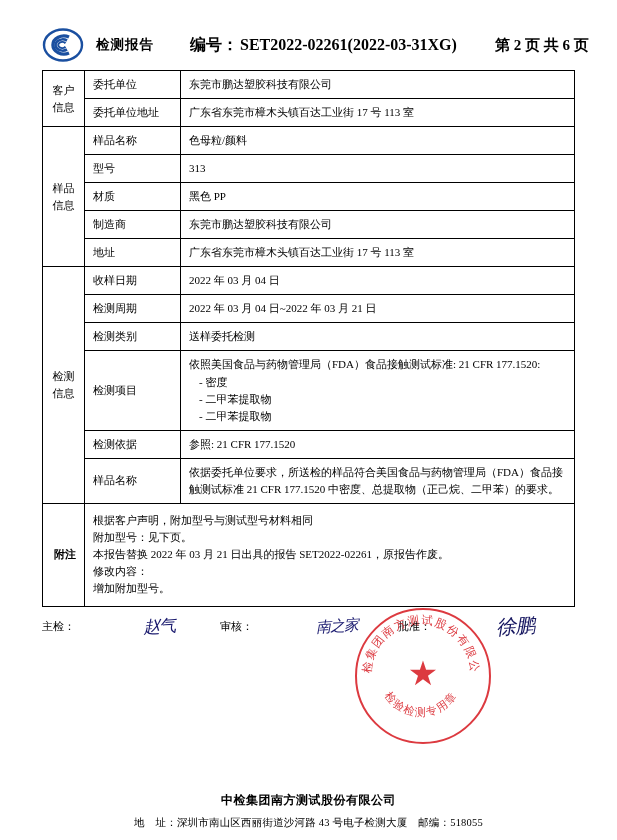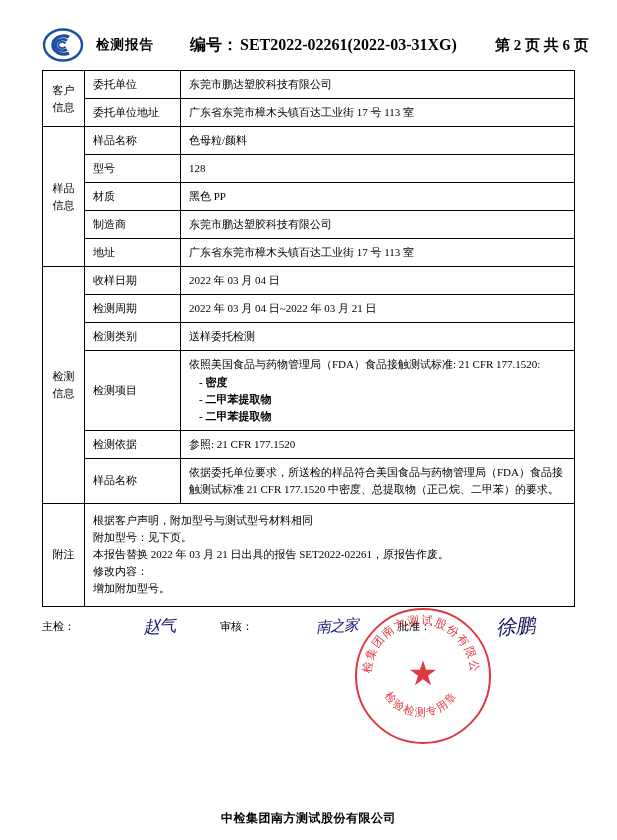--- a/index.html
+++ b/index.html
@@ -93,34 +93,34 @@
     padding-left: 10px;
   }
   .sec-label span {
     display: block;
   }
   .multiline {
     line-height: 1.7;
   }
   .indent-item {
     padding-left: 10px;
-    font-weight: bold;
   }
 
   
   td.remark-body {
     padding: 6px 10px 6px 10px;
     line-height: 1.85;
     vertical-align: top;
     height: 92px;
   }
   td.remark-label {
     width: 42px;
-    text-align: center;
+    text-align: right;
     vertical-align: middle;
+    font-weight: bold;
   }
 
   
   .sig-wrap {
     position: relative;
     width: 533px;
     margin-top: 0;
   }
   table.sig {
     width: 533px;
@@ -268,21 +268,21 @@
       <tr>
         <td class="sec-label" rowspan="5">
           <span>样品</span>
           <span>信息</span>
         </td>
         <td class="field-label">样品名称</td>
         <td class="field-value">色母粒/颜料</td>
       </tr>
       <tr>
         <td class="field-label">型号</td>
-        <td class="field-value">128</td>
+        <td class="field-value">313</td>
       </tr>
       <tr>
         <td class="field-label">材质</td>
         <td class="field-value">黑色 PP</td>
       </tr>
       <tr>
         <td class="field-label">制造商</td>
         <td class="field-value">东莞市鹏达塑胶科技有限公司</td>
       </tr>
       <tr>
@@ -365,15 +365,18 @@
       </text>
       <text font-size="11" fill="#d81f26" font-family="'Liberation Serif', serif" letter-spacing="1.5">
         <textPath href="#arcBottom" startOffset="50%" text-anchor="middle">检验检测专用章</textPath>
       </text>
     </svg>
     <div class="star">★</div>
   </div>
 
   <div class="footer">
     <div class="company">中检集团南方测试股份有限公司</div>
+    <div class="line">
+      <span>地　址：</span><span>深圳市南山区西丽街道沙河路 43 号电子检测大厦　邮编：518055</span>
+    </div>
   </div>
 
 </div>
 
 </body></html>

